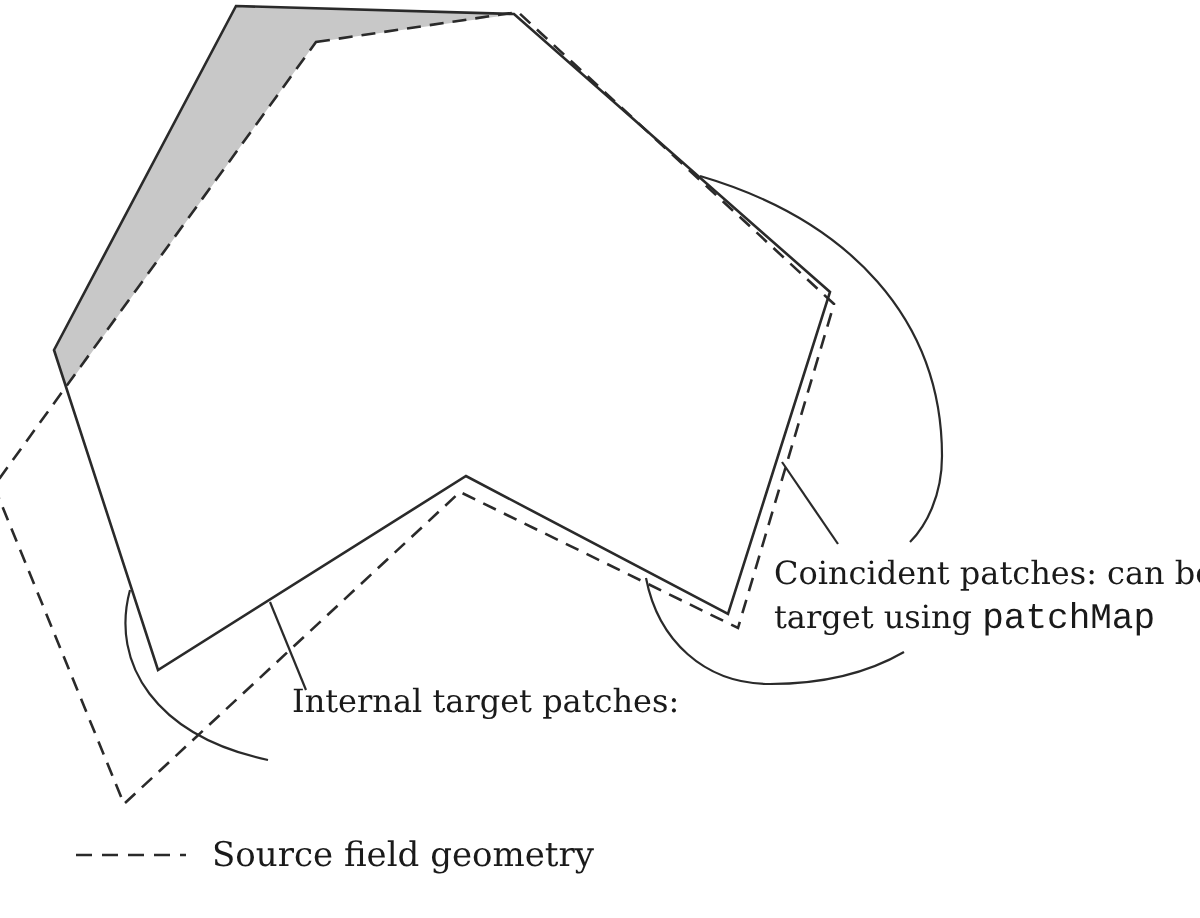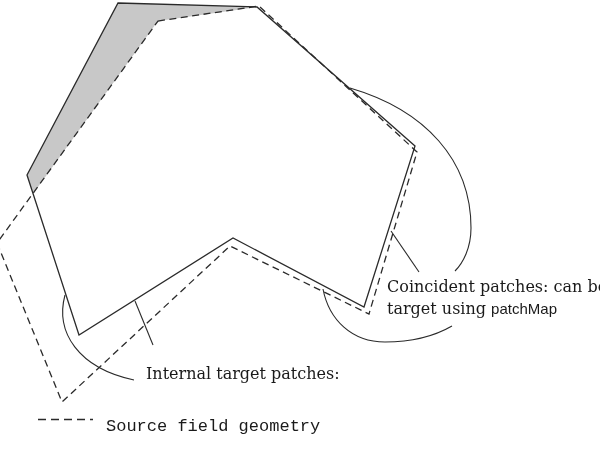--- a/index.html
+++ b/index.html
@@ -8,23 +8,23 @@
     font-family:"DejaVu Serif", "Liberation Serif", serif;color:#1a1a1a;
     overflow:hidden;
   }
   .canvas{position:absolute;left:0;top:0;}
   .stroke{fill:none;stroke:#2a2a2a;stroke-width:1.3px;}
   .dashed{stroke-dasharray:7 4.5;}
   .thin{stroke-width:1.1px;}
   .region{stroke:none;}
   .ann{position:absolute;font-size:16px;line-height:22px;white-space:nowrap;}
   .ann .indent{padding-left:8px;}
-  .mono{font-family:Liberation Sans, sans-serif;font-size:15px;}
+  .mono{font-family:Liberation Mono, monospace;font-size:18px;}
   .legend{position:absolute;left:38px;top:417px;font-size:17px;}
-  .legend-row{display:flex;height:21px;font-family:Liberation Mono, monospace;}
+  .legend-row{display:flex;align-items:center;height:21px;}
   .swatch{width:55px;height:5px;margin-right:13px;flex:0 0 auto;}
   .swatch line{stroke:#2a2a2a;stroke-width:1.3px;}
   .swatch line.dash{stroke-dasharray:8 5;}
 </style>
 </head>
 <body>
 
 <div class="figure">
 
   <svg class="canvas" width="600" height="459" viewBox="0 0 600 459">
@@ -37,21 +37,21 @@
     <path class="stroke thin" d="M 391,231 L 419,272" stroke="#2a2a2a"></path>
     <path class="stroke thin" d="M 350,88 C 425,110 471,160 471,228 C 471,248 463,263 455,271" stroke="#2a2a2a"></path>
     <path class="stroke thin" d="M 323,289 C 329,320 352,342 385,342 C 410,342 433,337 452,326" stroke="#2a2a2a"></path>
   </svg>
 
   <div class="ann" style="left:387px;top:276px;">
     <div>Coincident patches: can be</div>
     <div><span>target using </span><span class="mono">patchMap</span></div>
   </div>
 
-  <div class="ann" style="left:138px;top:363px;">
+  <div class="ann" style="left:138px;top:340px;">
     <div class="indent">Internal target patches:</div>
   </div>
 
   <div class="legend">
     <div class="legend-row">
       <svg class="swatch" width="55" height="5" viewBox="0 0 55 5">
           <line class="dash" x1="0" y1="2.5" x2="55" y2="2.5"></line>
         </svg>
       <span>Source field geometry</span>
     </div>

